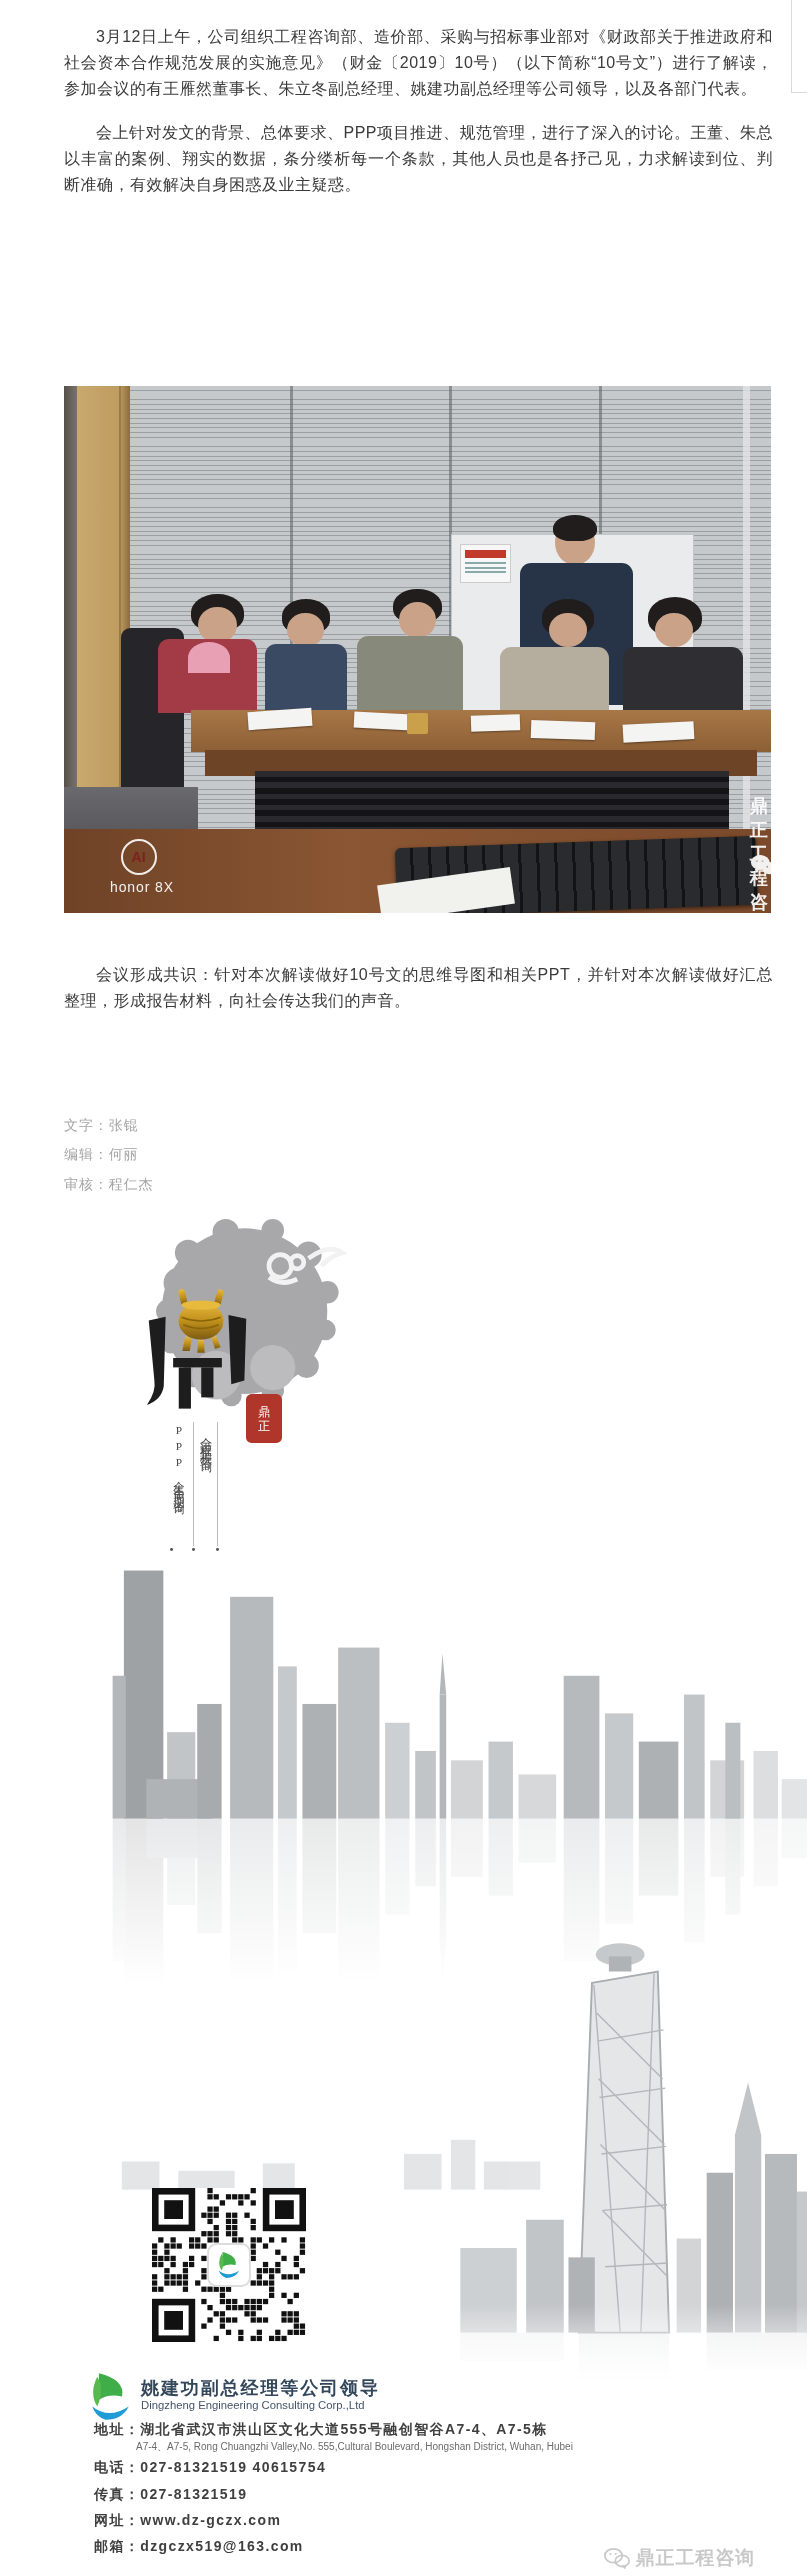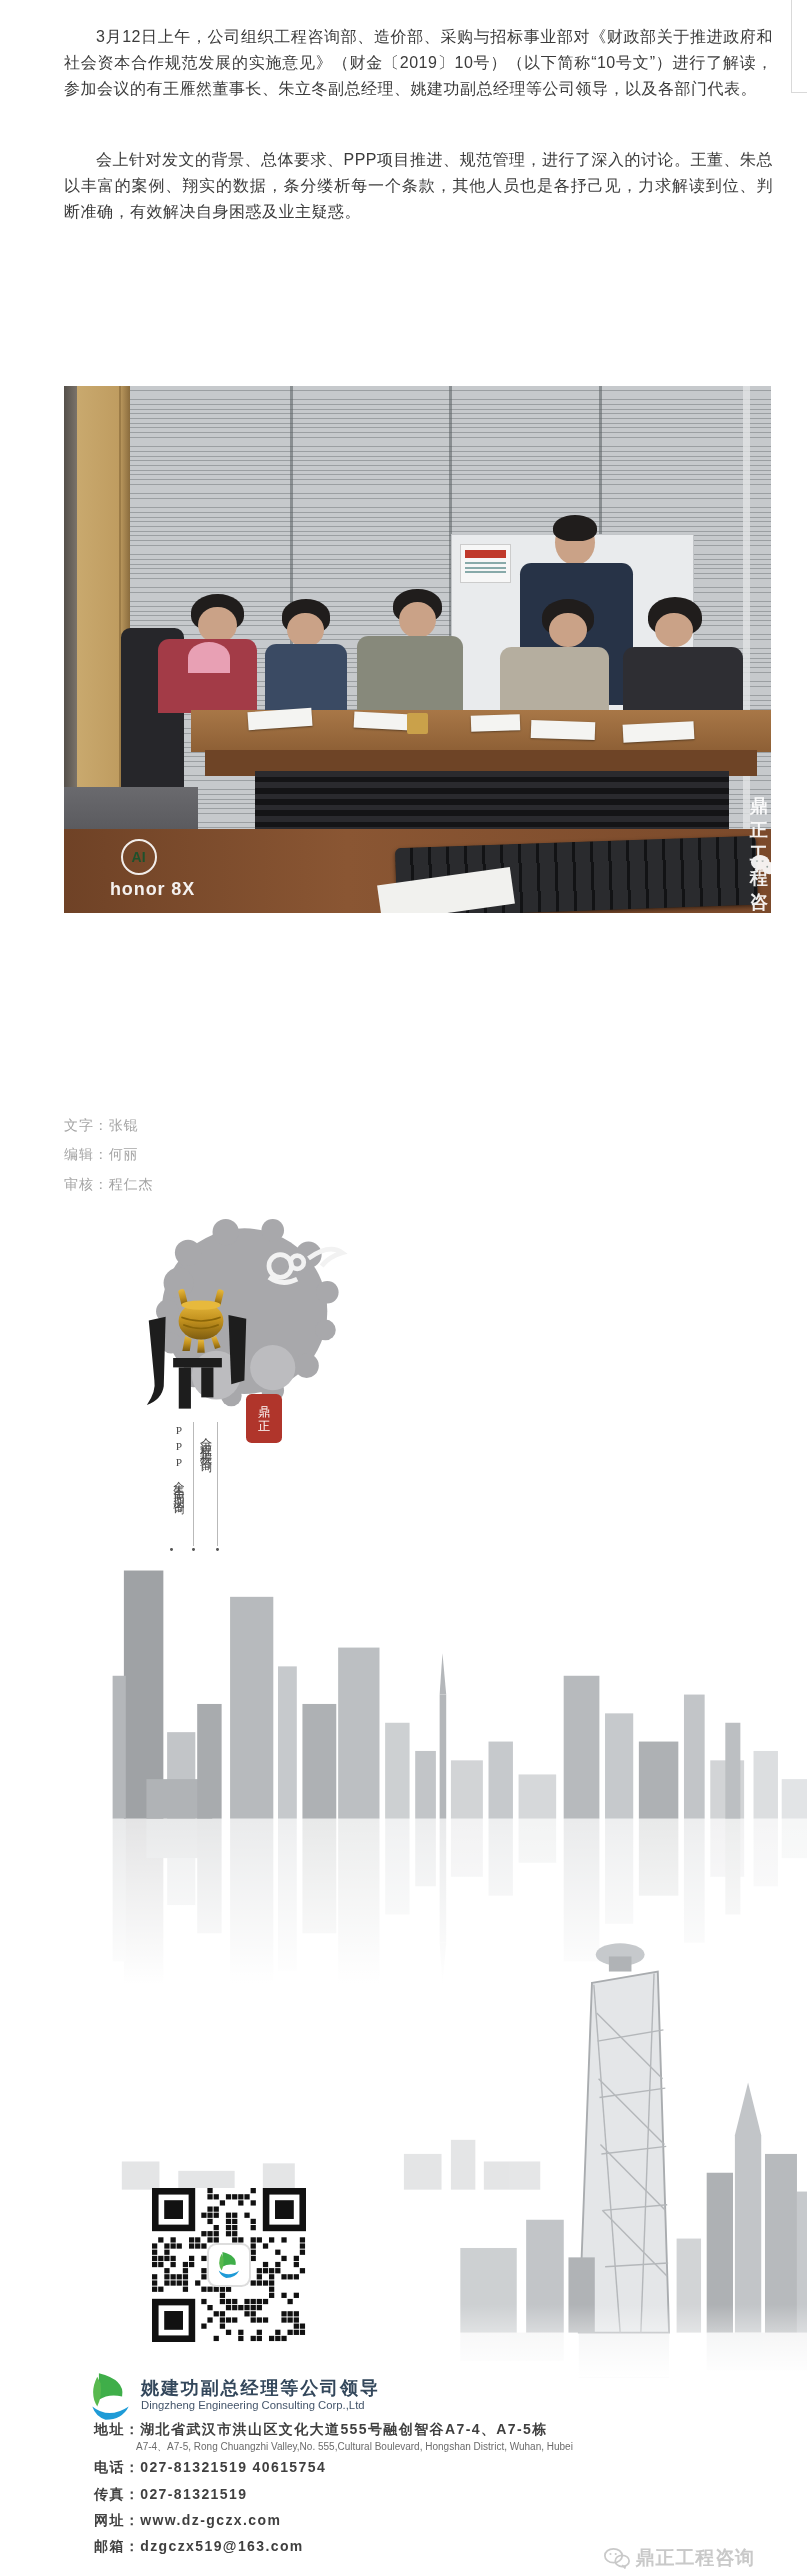--- a/index.html
+++ b/index.html
@@ -35,22 +35,22 @@
   .table-vent{left:27%;top:73%;width:67%;height:20%;background:repeating-linear-gradient(180deg,#2a2a2e 0 5.6px,#141416 5.6px 11.3px);}
   .paper{background:#f4f4f2;box-shadow:0 0.9px 1.9px rgba(0,0,0,.4);}
   .fore-desk{left:0;top:84%;width:100%;height:16%;background:linear-gradient(90deg,#6f4226,#8a5633 40%,#7b4a2b);}
   .keyboard{left:47%;top:86.5%;width:51%;height:13%;background:#17181a;border-radius:5.6px;transform:rotate(-2deg);
     box-shadow:0 1.9px 4.7px rgba(0,0,0,.5);
     background-image:repeating-linear-gradient(90deg,#2a2b2e 0 15px,#121315 15px 18px),
                      repeating-linear-gradient(180deg,#2a2b2e 0 11.3px,#121315 11.3px 14px);}
   .sheet{left:44.5%;top:93%;width:19%;height:7%;background:#f1f1ee;transform:rotate(-8deg);}
   .wm{color:#fff;opacity:.92;font-weight:bold;}
   .ai-ring{left:8%;top:86%;width:32px;height:32px;border:2.8px solid #fff;border-radius:50%;opacity:.9;
-     color:#14532d;font-size:14px;font-weight:bold;display:flex;align-items:center;justify-content:center;}
-  .honor{left:6.5%;top:93.5%;font-size:18px;letter-spacing:0.9px;font-weight:bold;}
+     color:#7f1d1d;font-size:14px;font-weight:bold;display:flex;align-items:center;justify-content:center;}
+  .honor{left:6.5%;top:93.5%;font-size:14px;letter-spacing:0.9px;font-weight:normal;}
   .photo-wm-right{right:3%;top:91%;display:flex;align-items:center;gap:5.6px;font-size:18px;}
   
   .vtext{position:absolute;writing-mode:vertical-rl;text-orientation:upright;
          font-size:12.2px;color:#4a4a4a;letter-spacing:3.8px;font-family:"Liberation Serif","DejaVu Serif",serif;}
   .vline{position:absolute;width:0.9px;background:#b9b9b9;}
   .vdot{position:absolute;width:2.8px;height:2.8px;border-radius:50%;background:#555;}
   .seal{position:absolute;left:246px;top:1394px;width:36px;height:49px;background:#b0352b;border-radius:5.6px;
         display:flex;flex-direction:column;align-items:center;justify-content:center;color:#fff;
         font-size:12.2px;line-height:14px;font-family:"Liberation Serif","DejaVu Serif",serif;}
   .promo{position:absolute;left:282px;top:1558px;width:470px;font-size:15.5px;font-weight:bold;
@@ -66,21 +66,22 @@
   svg{display:block;}
 </style>
 </head>
 <body>
 
 <div class="page">
 
   <div class="corner-box"></div>
 
   <p class="para" style="top:7.5px">3月12日上午，公司组织工程咨询部、造价部、采购与招标事业部对《财政部关于推进政府和社会资本合作规范发展的实施意见》（财金〔2019〕10号）（以下简称“10号文”）进行了解读，参加会议的有王雁然董事长、朱立冬副总经理、姚建功副总经理等公司领导，以及各部门代表。</p>
-  <p class="para" style="top:131px">会上针对发文的背景、总体要求、PPP项目推进、规范管理，进行了深入的讨论。王董、朱总以丰富的案例、翔实的数据，条分缕析每一个条款，其他人员也是各抒己见，力求解读到位、判断准确，有效解决自身困惑及业主疑惑。</p>
+  <p class="para" style="top:104px">会上针对发文的背景、总体要求、PPP项目推进、规范管理，进行了深入的讨论。王董、朱总以丰富的案例、翔实的数据，条分缕析每一个条款，其他人员也是各抒己见，力求解读到位、判断准确，有效解决自身困惑及业主疑惑。</p>
+  <p class="para" style="top:946px">会议形成共识：针对本次解读做好10号文的思维导图和相关PPT，并针对本次解读做好汇总整理，形成报告材料，向社会传达我们的声音。</p>
 
   <div class="credit" style="top:1117px">文字：张锟</div>
   <div class="credit" style="top:1146px">编辑：何丽</div>
   <div class="credit" style="top:1176px">审核：程仁杰</div>
 
   <div class="photo">
     <div class="blinds"></div>
     <div class="divider" style="left:32%"></div>
     <div class="divider" style="left:54.5%"></div>
     <div class="divider" style="left:75.7%"></div>

